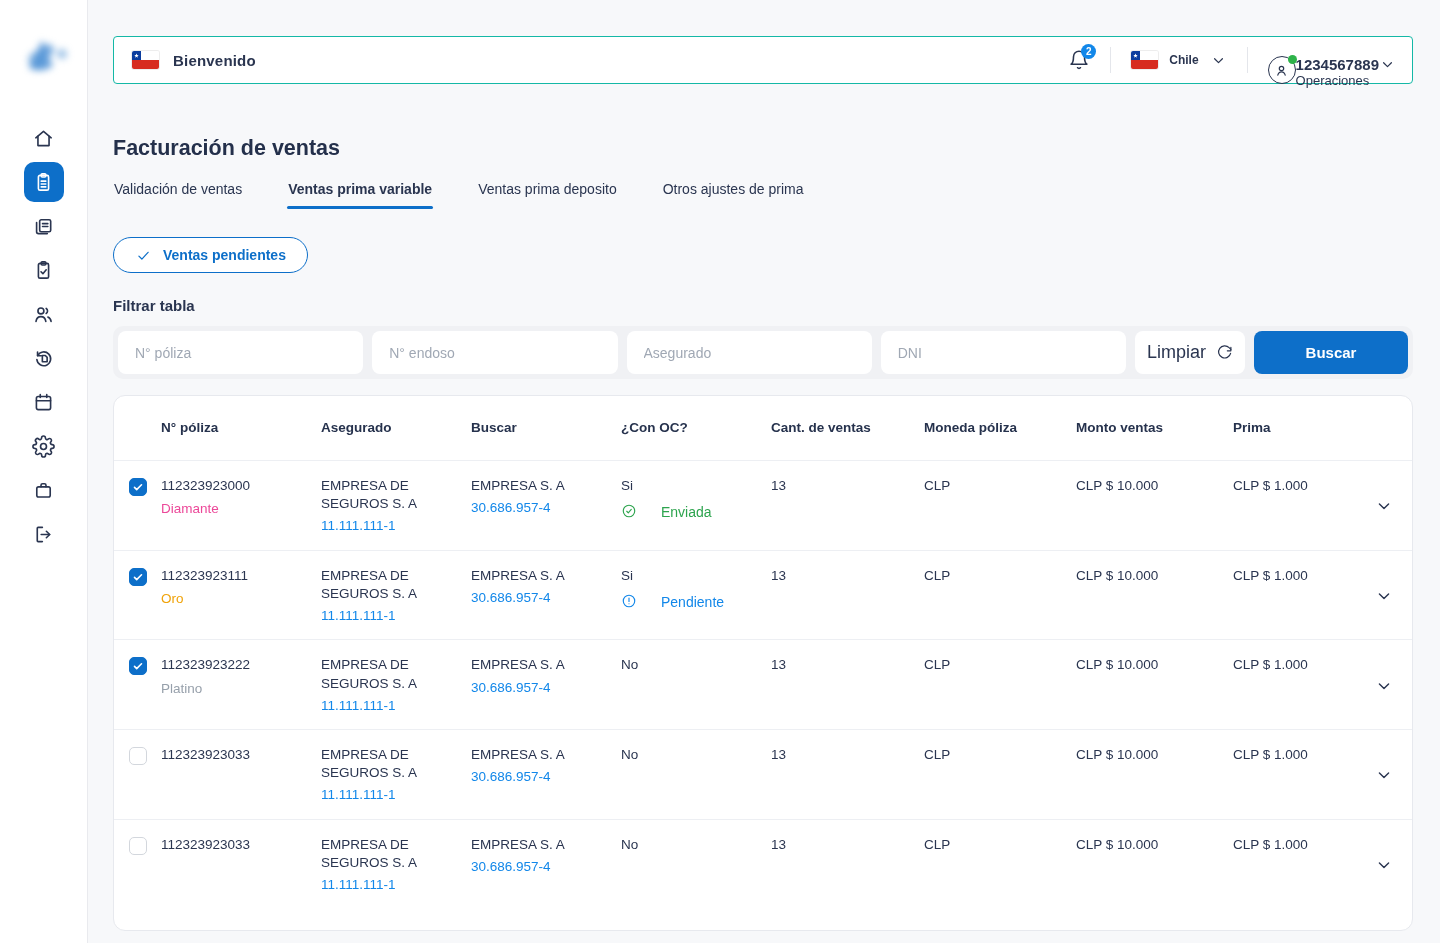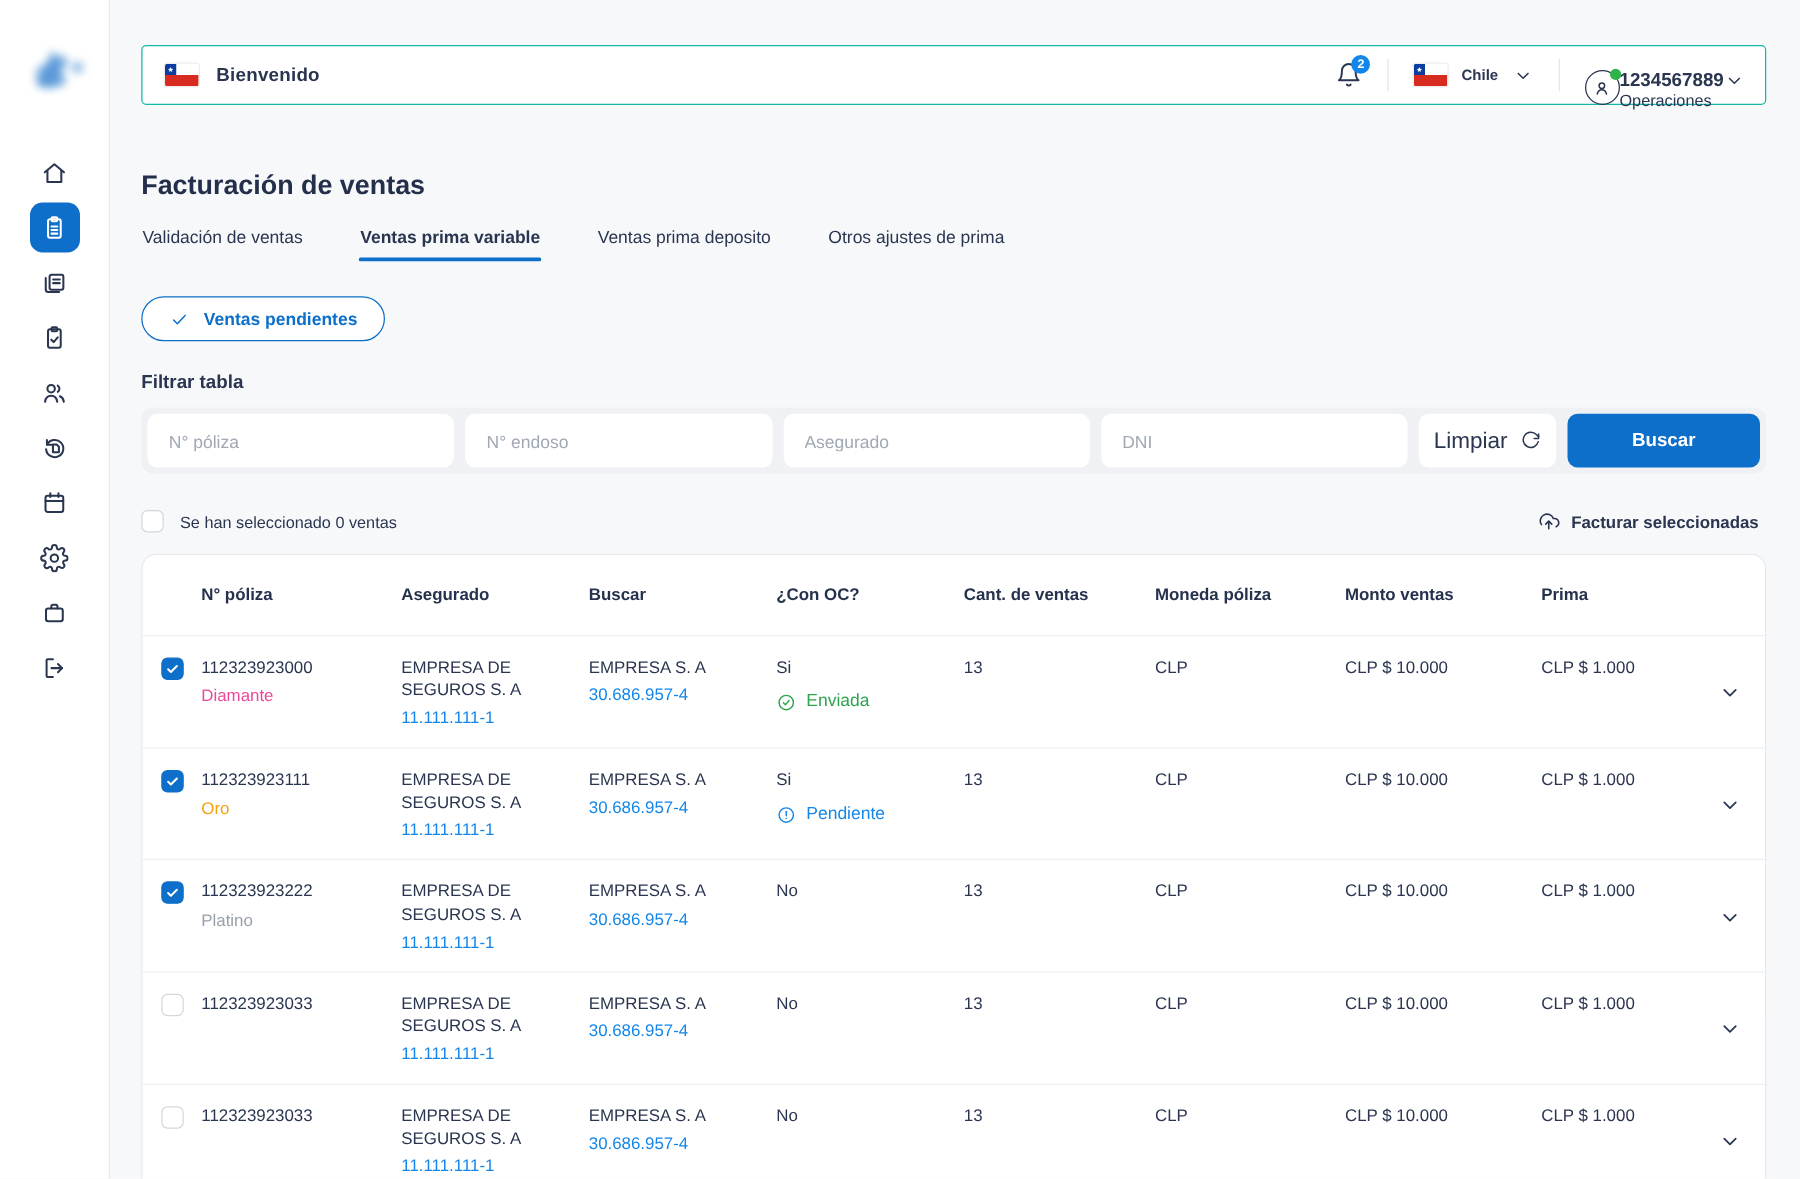--- a/index.html
+++ b/index.html
@@ -75,21 +75,21 @@
   .trow { display:grid; grid-template-columns:47px 160px 150px 150px 150px 153px 152px 157px 1fr 56px; }
   .thead { height:64px; align-items:center; font-size:13.5px; font-weight:bold; color:#26324d; }
   .tdata { border-top:1px solid #edeff3; padding:16px 0 14px; min-height:68px; font-size:13.5px; align-items:start; }
   .cell { padding-right:12px; line-height:1.35; }
   .c-check { display:flex; justify-content:center; padding:1px 0 0; }
   .sub { margin-top:5px; }
   .tier-diamante { color:#ec4899; }
   .tier-oro { color:#f0a30a; }
   .tier-platino { color:#97a0ab; }
   .link { color:#1287e9; cursor:pointer; margin-top:4px; }
-  .status { display:flex; align-items:flex-end; gap:8px; margin-top:8px; font-size:14px; }
+  .status { display:flex; align-items:flex-start; gap:24px; margin-top:8px; font-size:14px; }
   .status svg { width:16px; height:16px; }
   .status.sent { color:#2da44e; }
   .status.pending { color:#1287e9; }
   .row-expand { background:none; border:none; color:#2a3550; cursor:pointer; align-self:center; justify-self:center; display:flex; padding:4px; }
   .row-expand svg { width:20px; height:20px; }
 </style>
 </head>
 <body>
 
 <div class="app">
@@ -285,34 +285,20 @@
         <i class="ic">
             <svg viewBox="0 0 24 24" fill="none" stroke="currentColor" stroke-width="1.7" stroke-linecap="round" stroke-linejoin="round">
               <path d="M21 4.6v5h-5"></path>
               <path d="M20.6 13.2a8.6 8.6 0 1 1-2.1-8L21 7.6"></path>
             </svg>
           </i>
       </button>
       <button class="btn-search">Buscar</button>
     </div>
 
-    <div class="selection-row">
-      <span class="checkbox"></span>
-      <span class="sel-label">Se han seleccionado 0 ventas</span>
-      <button class="sel-action">
-        <i class="ic">
-            <svg viewBox="0 0 24 24" fill="none" stroke="currentColor" stroke-width="1.7" stroke-linecap="round" stroke-linejoin="round">
-              <path d="M19.9 17.8A4.6 4.6 0 0 0 18 9h-1.1A7.2 7.2 0 1 0 4.2 15.6"></path>
-              <path d="M12 12.2V20"></path>
-              <path d="m8.8 15 3.2-3.2L15.2 15"></path>
-            </svg>
-          </i>
-        <span>Facturar seleccionadas</span>
-      </button>
-    </div>
 
     <section class="table-card">
       <div class="trow thead" id="thead">
           <div class="cell c-check"></div>
           <div class="cell">N° póliza</div>
           <div class="cell">Asegurado</div>
           <div class="cell">Buscar</div>
           <div class="cell">¿Con OC?</div>
           <div class="cell">Cant. de ventas</div>
           <div class="cell">Moneda póliza</div>

